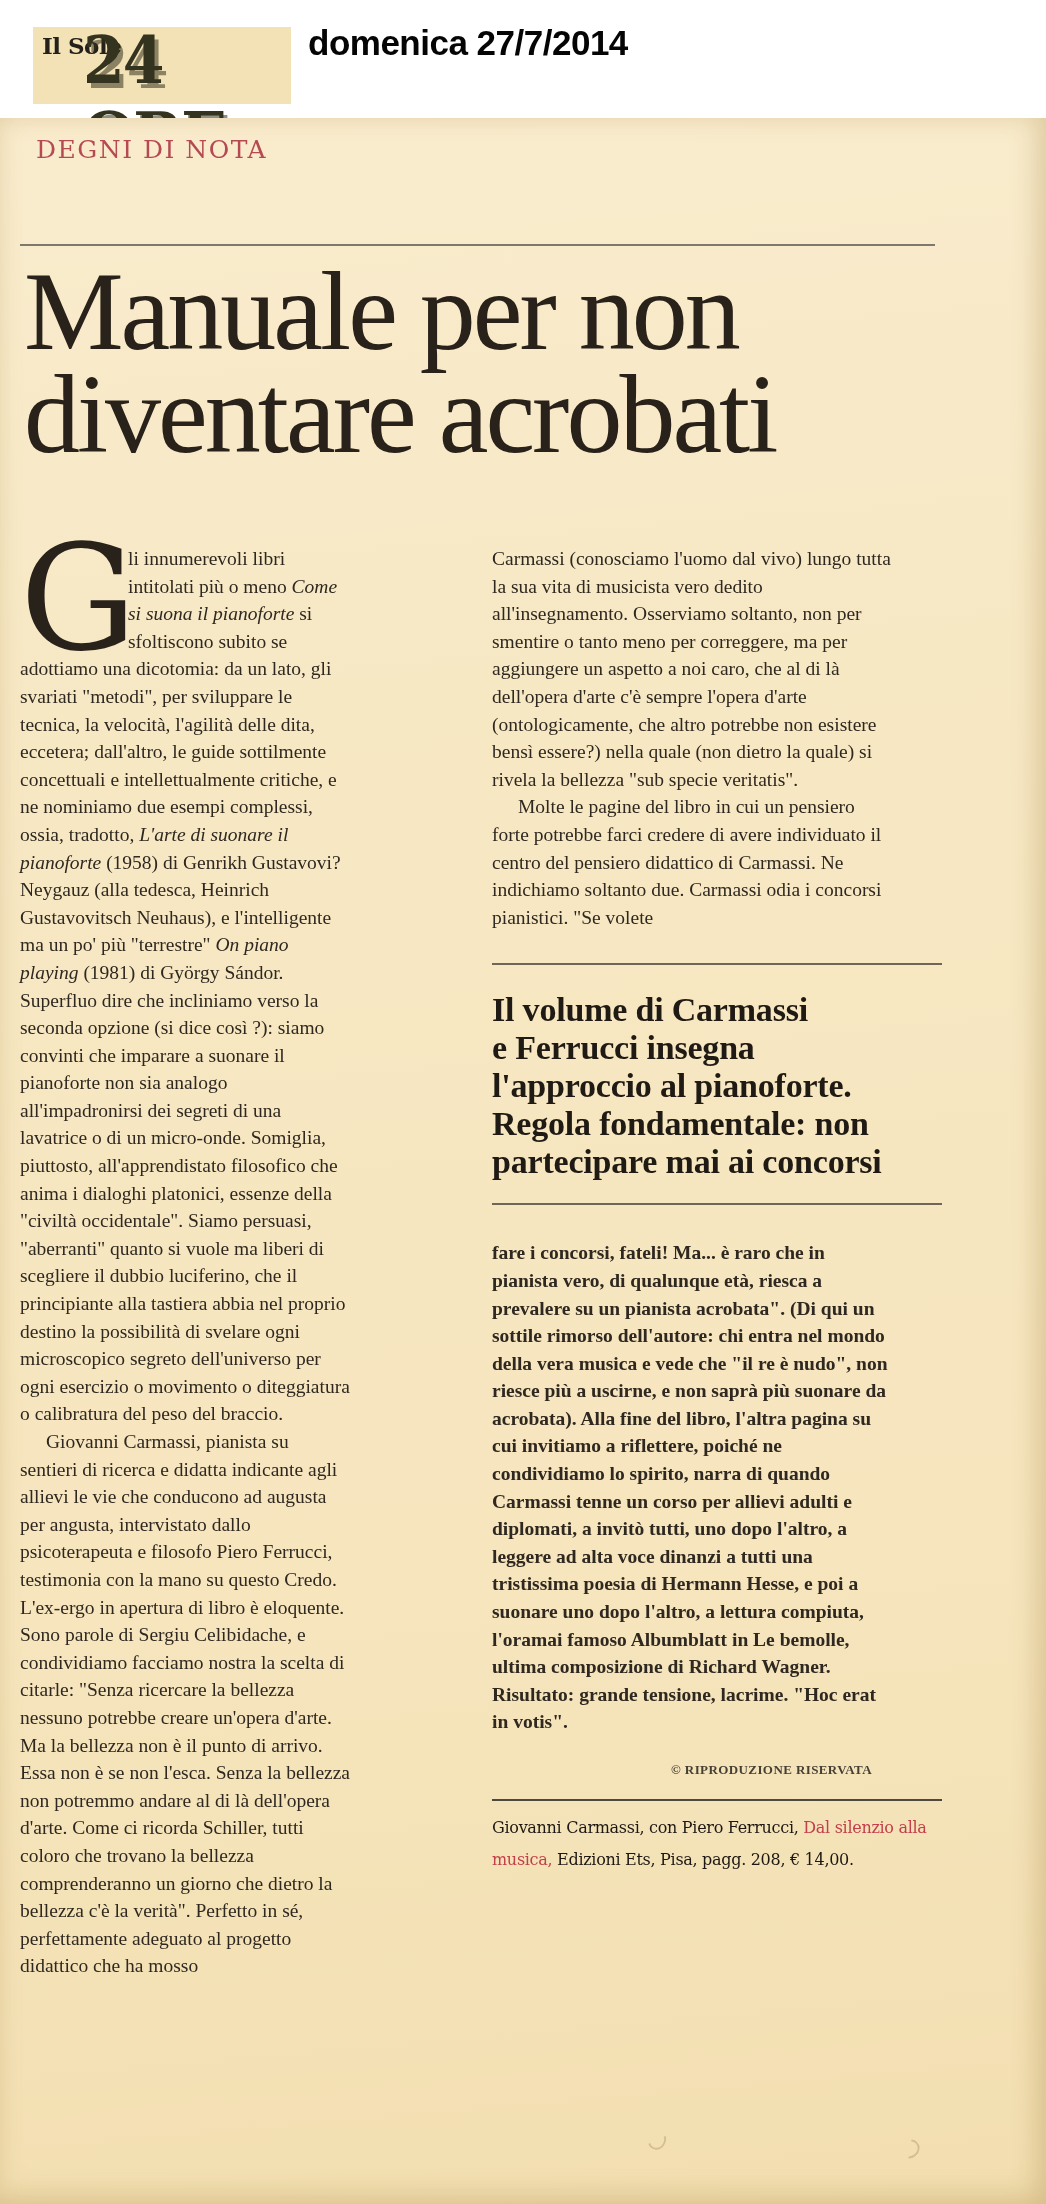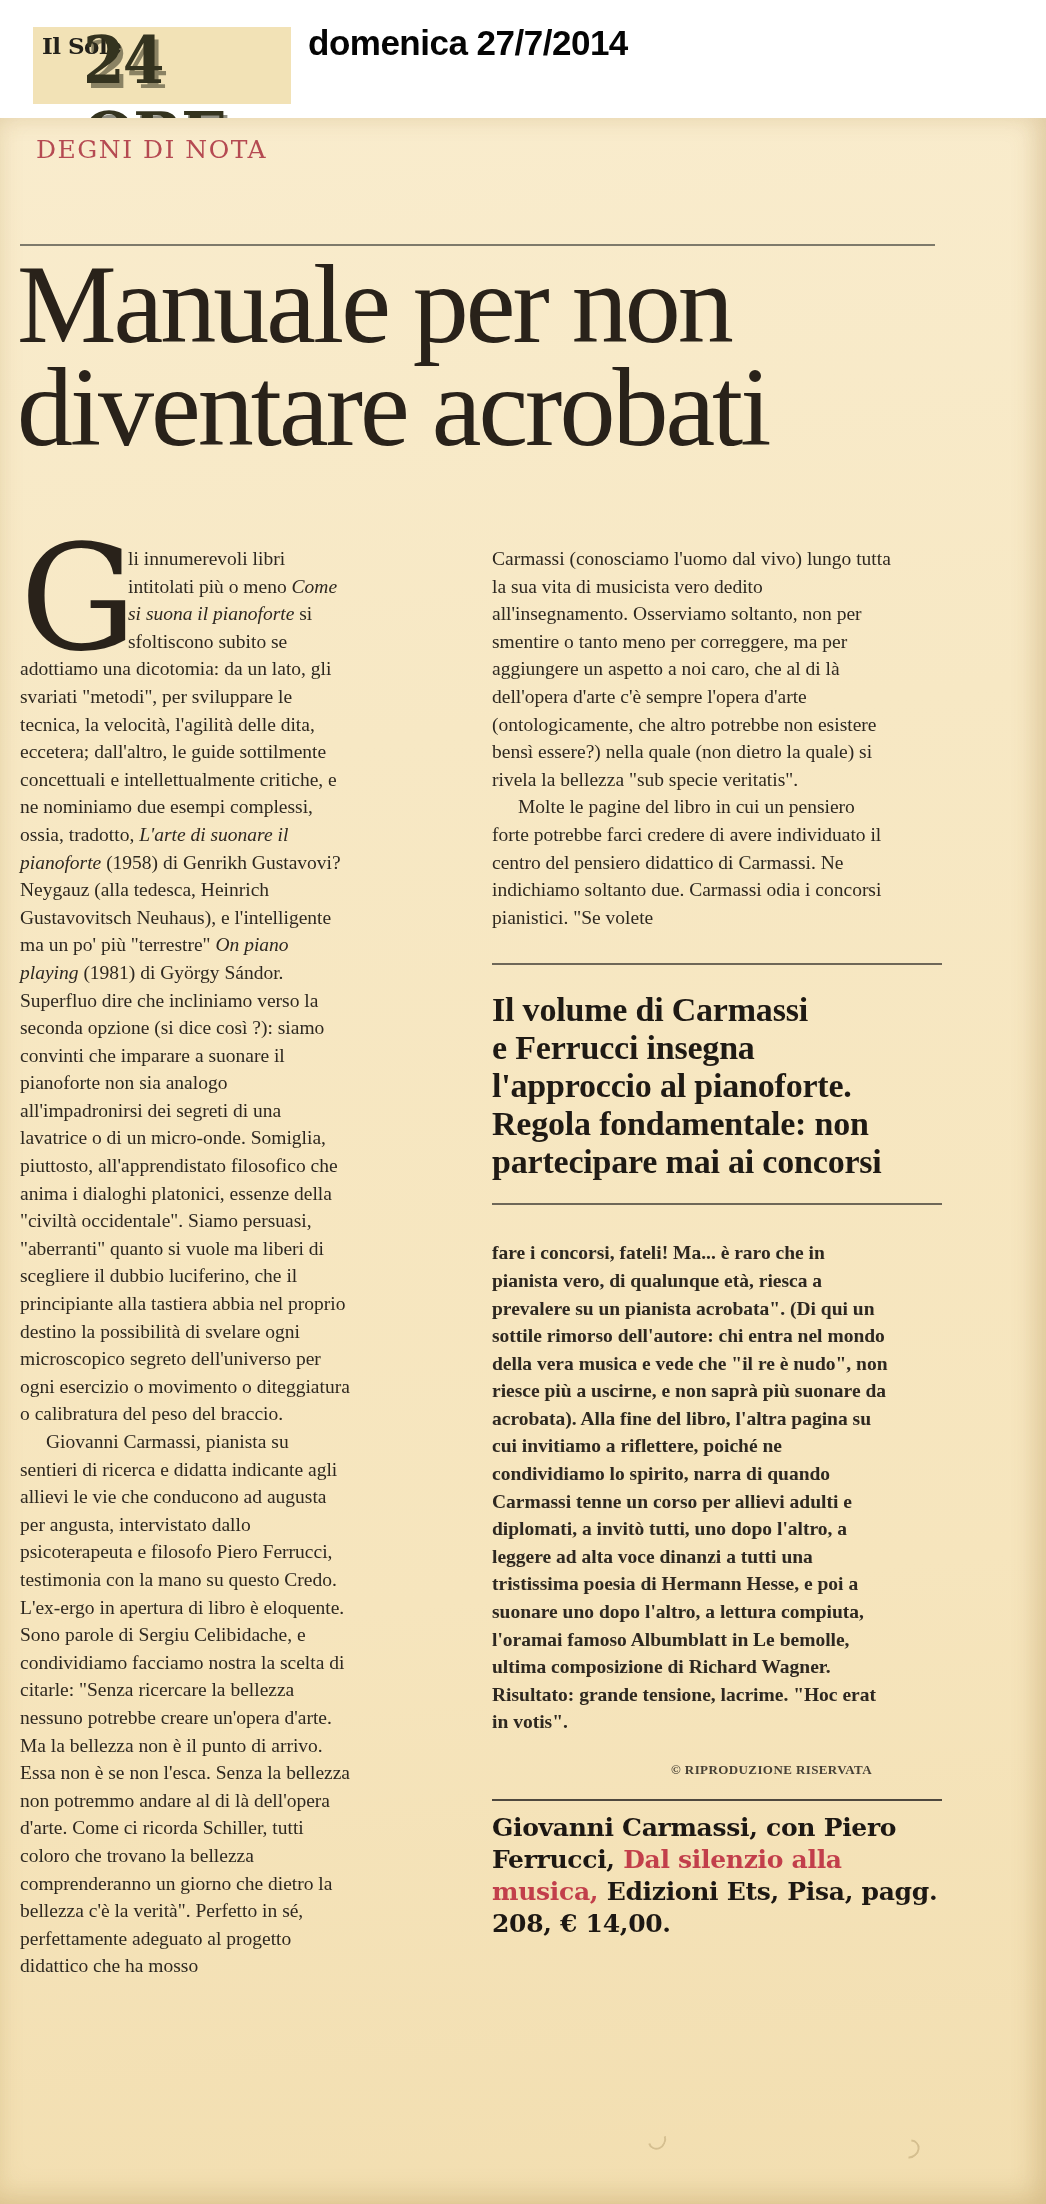--- a/index.html
+++ b/index.html
@@ -48,21 +48,21 @@
   .byline {
     position:absolute; left:21px; top:37px;
     font-family:"DejaVu Serif", serif; font-style:italic; font-size:35px;
     color:#1c1812;
   }
 
   .rule { height:2px; background:var(--rule-gray,#7e7a6b); }
   .rule-headline { position:absolute; left:20px; top:126px; width:915px; }
 
   .headline {
-    position:absolute; left:16px; top:134px; margin:1px;
+    position:absolute; left:16px; top:134px; margin:8px;
     font-weight:normal; font-size:112px; line-height:103px; letter-spacing:-3px;
     color:#29221a; white-space:pre-line;
   }
 
   
   .col {
     position:absolute; top:427px;
     font-size:19.5px; line-height:27.6px; color:var(--ink,#2e2820);
     text-align:left;
   }
@@ -87,22 +87,22 @@
   }
   .rule-q-bottom { margin-top:22px; background:#6e6758; }
 
   .copyright {
     margin:20px 70px 0 0; text-align:right;
     font-size:13px; letter-spacing:0.4px; color:#453f34;font-weight:bold;
   }
   .rule-book { margin-top:15px; background:#4e483e; }
   .book-info {
     margin:11px 0 0 0;
-    font-family:"DejaVu Serif", serif; font-weight:bold;
-    font-size:25px; line-height:32px; letter-spacing:-0.3px;
+    font-family:"DejaVu Serif", serif; font-weight:normal;
+    font-size:16px; line-height:32px; letter-spacing:-0.3px;
     color:#1d1813;
   }
   .book-info .red { color:var(--book-title-red,#c23f4b); }
   .i { font-style:italic; }
 
   
   .artifact { position:absolute; opacity:0.28; border:2px solid #8a6f3a; border-top-color:transparent; border-left-color:transparent; border-radius:50%; }
   .a1 { left:648px; top:2012px; width:14px; height:16px; transform:rotate(25deg); }
   .a2 { left:900px; top:2022px; width:16px; height:14px; transform:rotate(-40deg); }
 </style>

